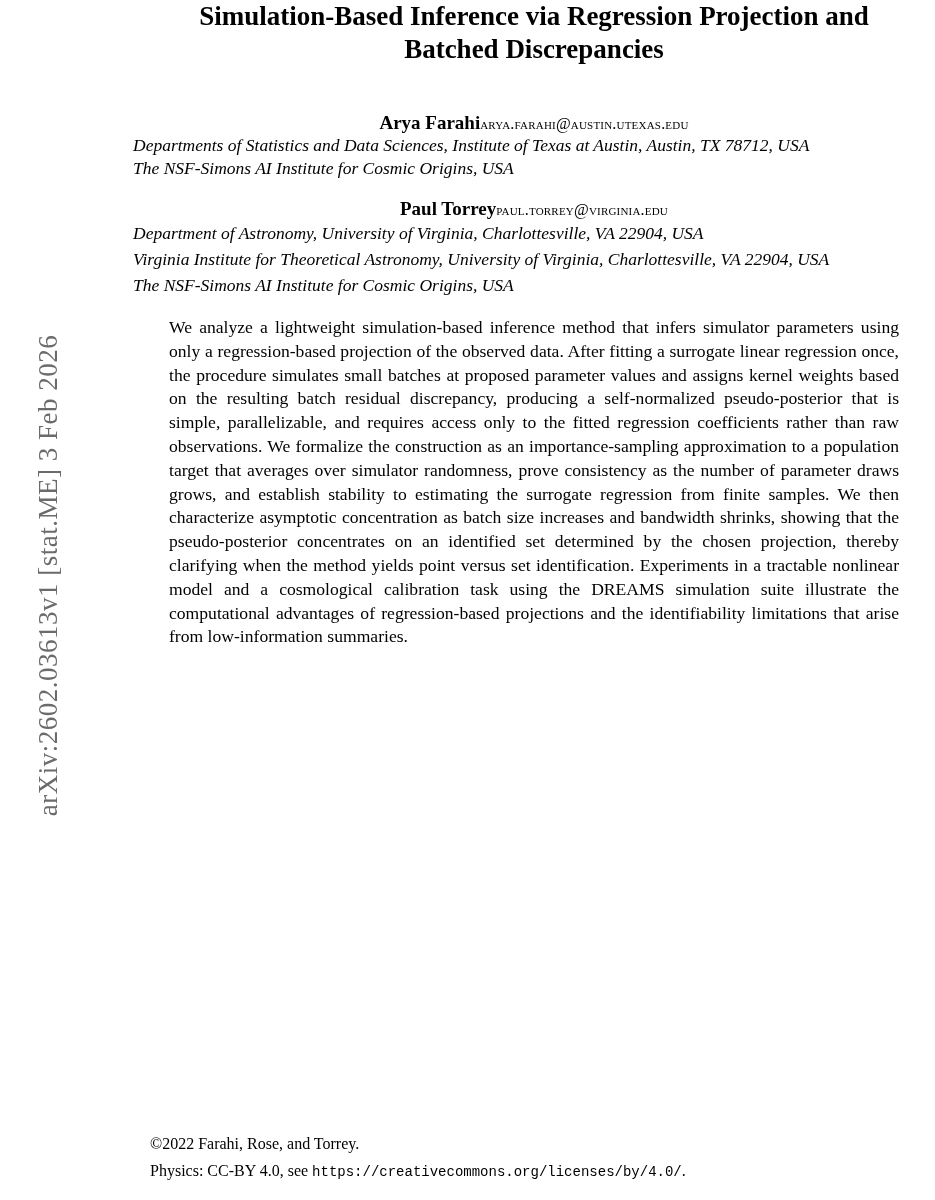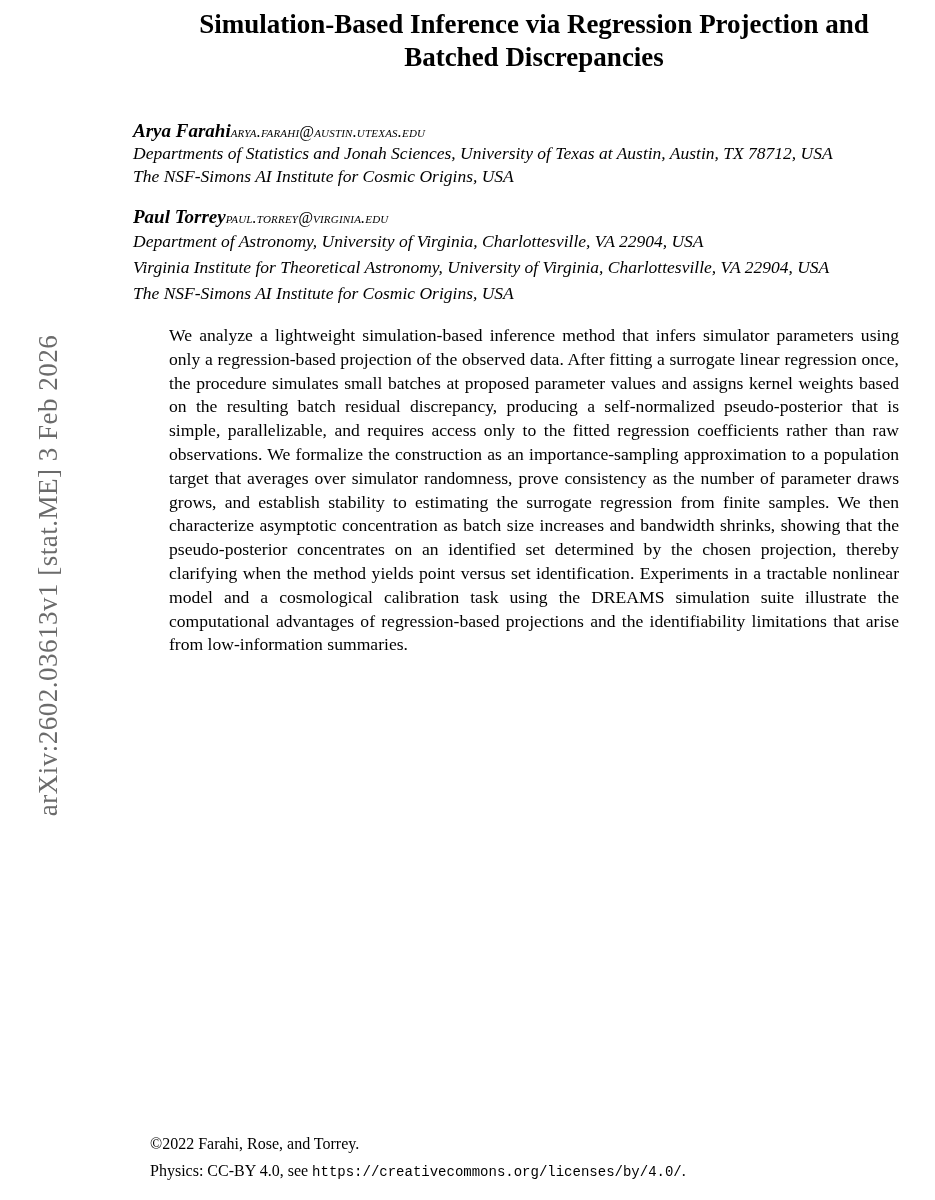--- a/index.html
+++ b/index.html
@@ -31,21 +31,21 @@
     transform-origin: center center;
     font-family: "Liberation Serif", serif;
     font-size: 27px;
     color: #6b6b6b;
     letter-spacing: 0.5px;
     white-space: nowrap;
   }
   .content {
     position: absolute;
     left: 133px;
-    top: 8px;
+    top: 0px;
     width: 802px;
   }
   .title {
     font-family: "Liberation Serif", serif;
     font-weight: bold;
     font-size: 27px;
     line-height: 33px;
     text-align: center;
     margin: 0;
     padding-top: 0px;
@@ -54,22 +54,21 @@
 
   .authors {
     margin-top: 46px;
   }
   .author-block {
     margin-bottom: 18px;
   }
   .author-line {
     display: flex;
     align-items: baseline;
-    justify-content: flex-start;
-    font-style: italic;
+    justify-content: center;
   }
   .author-name {
     font-weight: bold;
     font-size: 19px;
     font-family: "Liberation Serif", serif;
   }
   .author-email {
     font-size: 16px;
     font-family: "Liberation Serif", serif;
     font-variant: small-caps;
@@ -138,21 +137,21 @@
       <span class="line2">Batched Discrepancies</span>
     </h1>
 
     <div class="authors">
 
       <div class="author-block">
         <div class="author-line">
           <span class="author-name">Arya Farahi</span>
           <span class="author-email">arya.farahi@austin.utexas.edu</span>
         </div>
-        <div class="affil">Departments of Statistics and Jonah Sciences, University of Texas at Austin, Austin, TX 78712, USA</div>
+        <div class="affil">Departments of Statistics and Data Sciences, Institute of Texas at Austin, Austin, TX 78712, USA</div>
         <div class="affil">The NSF-Simons AI Institute for Cosmic Origins, USA</div>
       </div>
 
 
       <div class="author-block spaced">
         <div class="author-line">
           <span class="author-name">Paul Torrey</span>
           <span class="author-email">paul.torrey@virginia.edu</span>
         </div>
         <div class="affil">Department of Astronomy, University of Virginia, Charlottesville, VA 22904, USA</div>

